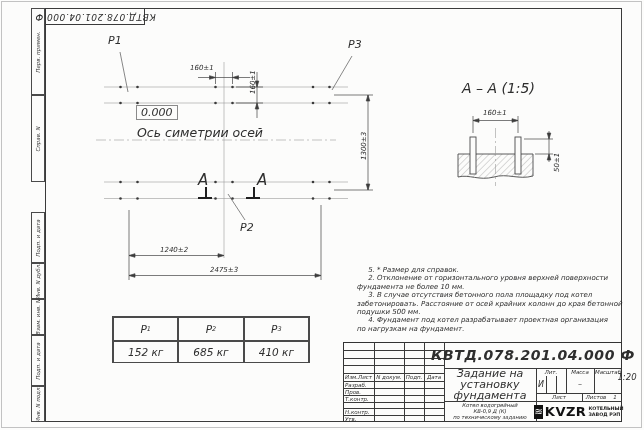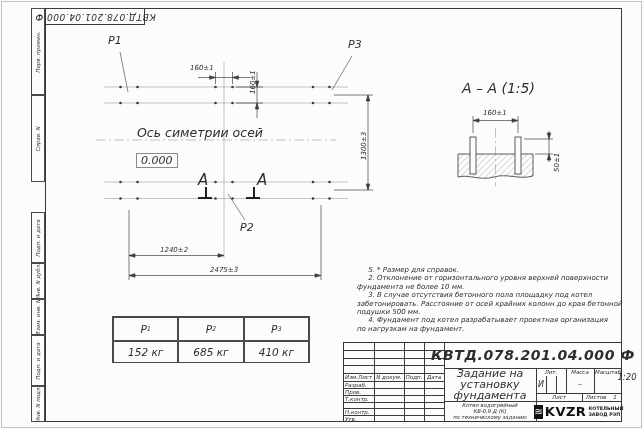--- a/index.html
+++ b/index.html
@@ -173,21 +173,21 @@
         <line x1="535" y1="154" x2="553" y2="154"></line>
       <line x1="549" y1="131" x2="549" y2="162"></line>
       <polygon points="549,139 547.2,133 550.8,133"></polygon>
         <polygon points="549,154 547.2,160 550.8,160"></polygon>
     </g>
   </svg>
 
   <span class="abs lbl" style="left:108px;top:34px;font-size:11px;">P1</span>
   <span class="abs lbl" style="left:348px;top:38px;font-size:11px;">P3</span>
   <span class="abs lbl" style="left:240px;top:221px;font-size:11px;">P2</span>
-  <span class="abs elev-box" style="left:136px;top:105px;margin-top:48px;">0.000</span>
+  <span class="abs elev-box" style="left:136px;top:105px;">0.000</span>
   <span class="abs lbl" style="left:137px;top:125px;font-size:12.5px;">Ось симетрии осей</span>
   <span class="abs lbl" style="left:198px;top:171px;font-size:15px;">А</span>
   <span class="abs lbl" style="left:257px;top:171px;font-size:15px;">А</span>
   <span class="abs dim" style="left:190px;top:64px;">160±1</span>
   <span class="abs dim rot" style="left:249px;top:94px;">160±1</span>
   <span class="abs dim rot" style="left:360px;top:160px;">1300±3</span>
   <span class="abs dim" style="left:160px;top:246px;">1240±2</span>
   <span class="abs dim" style="left:210px;top:266px;">2475±3</span>
 
   <span class="abs lbl" style="left:462px;top:80px;font-size:14px;">А – А (1:5)</span>

